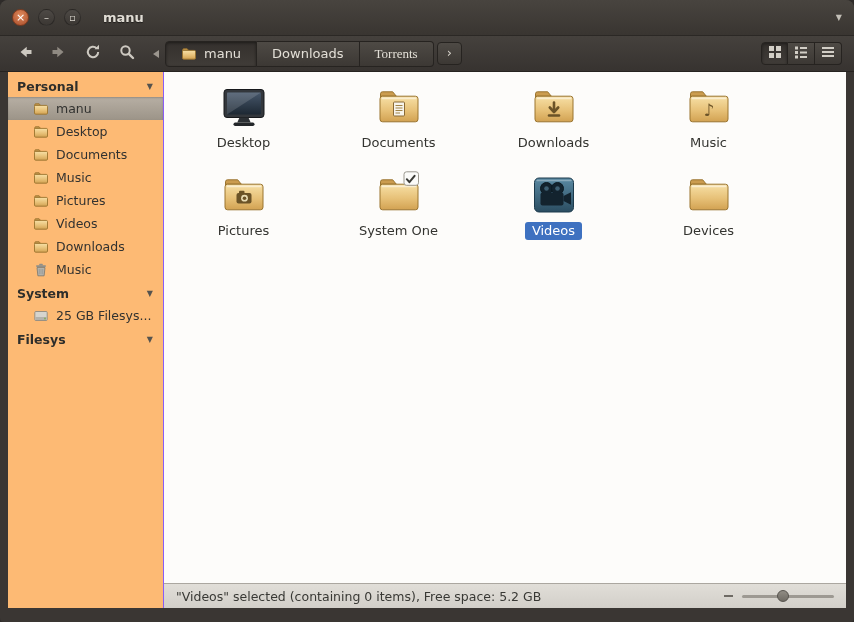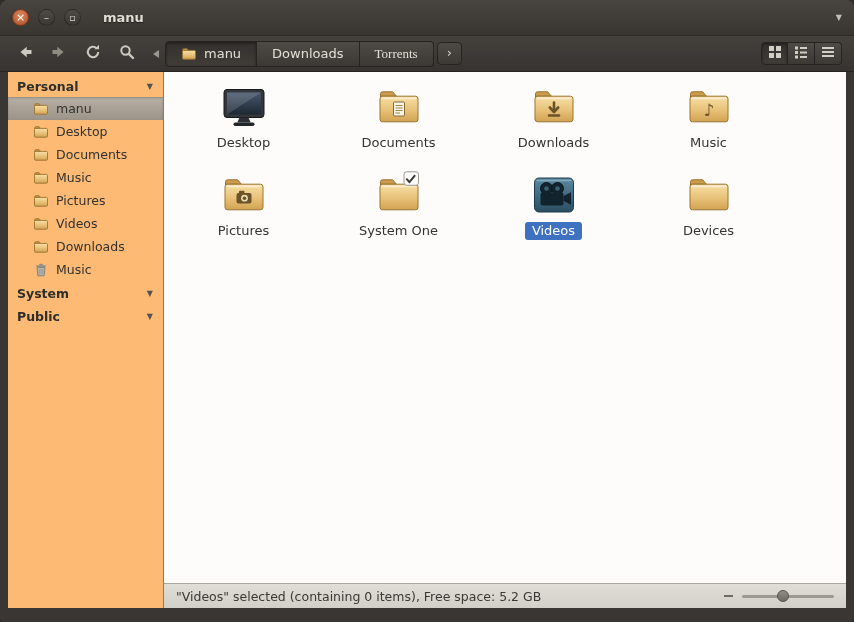--- a/index.html
+++ b/index.html
@@ -264,22 +264,32 @@
               <path d="M4 5.6h8l-.9 8.2H4.9z" fill="#b9b8b2" stroke="#75756f" stroke-width=".8"></path>
               <path d="M6.2 7v5.4M8 7v5.4M9.8 7v5.4" stroke="#8c8c86" stroke-width=".7"></path>
             </svg>
           </span>
           <span class="lbl">Music</span>
         </div>
         <div class="sb-header">
           <span>System</span>
           <span class="sb-caret">▼</span>
         </div>
+        <div class="sb-item">
+          <span class="sb-icon">
+            <svg viewBox="0 0 16 16" width="16" height="16">
+              <rect x="1.8" y="3.5" width="12.4" height="9" rx="1" fill="#d6d4ce" stroke="#83817b" stroke-width=".8"></rect>
+              <rect x="2.3" y="9" width="11.4" height="3" fill="#b4b2ac"></rect>
+              <circle cx="12" cy="10.5" r=".9" fill="#7fae58"></circle>
+            </svg>
+          </span>
+          <span class="lbl">25 GB Filesys...</span>
+        </div>
         <div class="sb-header">
-          <span>Public</span>
+          <span>Filesys</span>
           <span class="sb-caret">▼</span>
         </div>
       </div>
     <div class="main-col">
       <div class="main">
         <div class="files-grid" id="files-grid">
             <div class="file-item">
               <div class="file-icon"><svg viewBox="0 0 48 48" width="48" height="48">
                   <rect x="4" y="6.5" width="40" height="28" rx="3" fill="#33373c" stroke="#16181b"></rect>
                   <rect x="7" y="9.5" width="34" height="22" rx="1.2" fill="url(#gScreen)"></rect>

